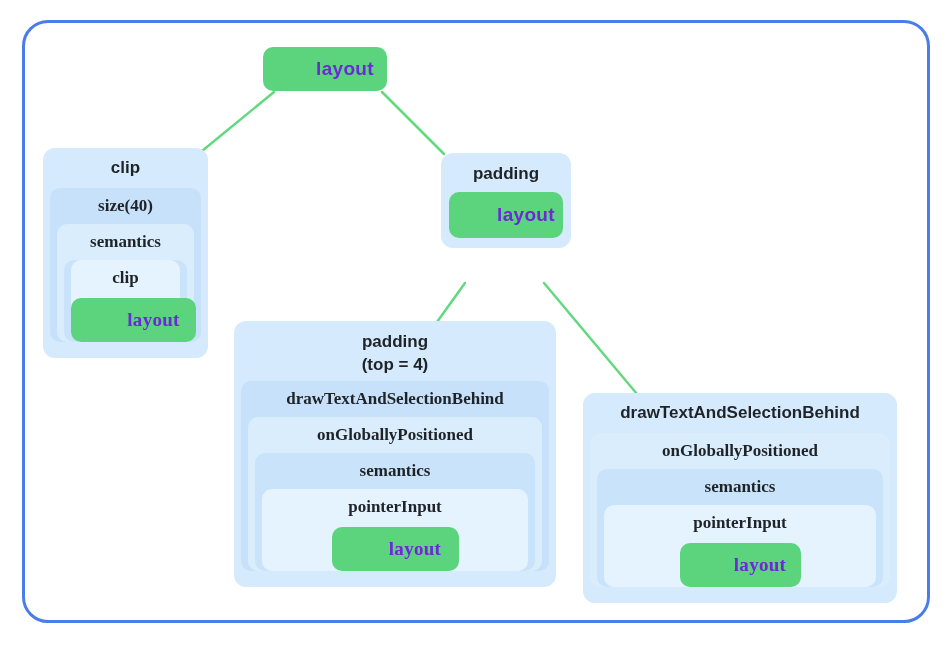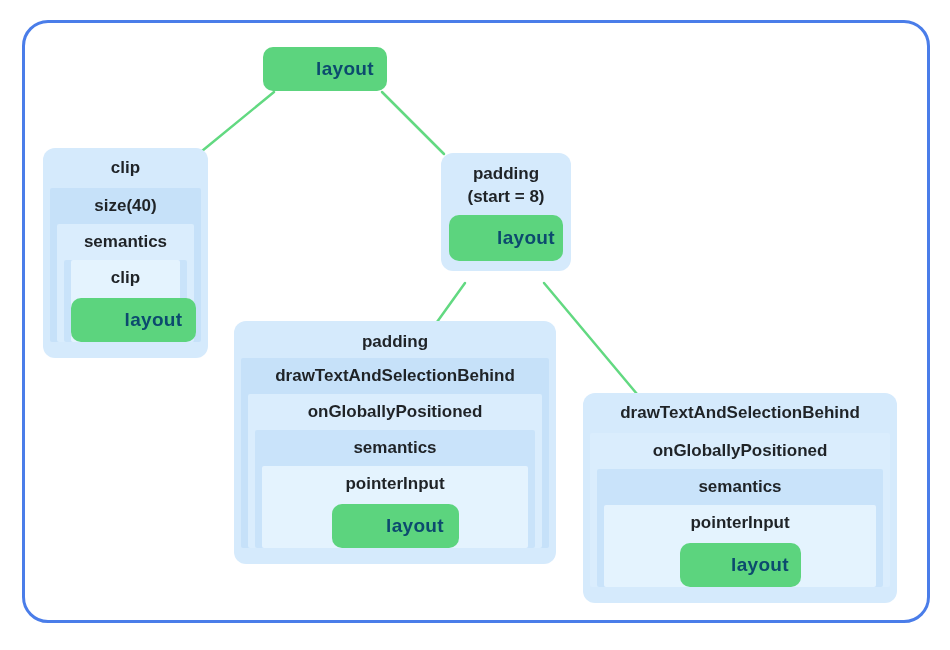--- a/index.html
+++ b/index.html
@@ -33,42 +33,43 @@
     height: 650px;
     pointer-events: none;
   }
   .leaf {
     box-sizing: border-box;
     width: 124px;
     height: 44px;
     line-height: 44px;
     border-radius: 10px;
     background: var(--node-green, #5cd47e);
-    color: #0c4a6e;
+    color: #6d28d9;
     font-size: 19px;
     font-weight: 700;
     text-align: center;
     letter-spacing: 0.3px;
     padding-left: 40px;
   }
   .root-leaf {
     position: absolute;
     left: 263px;
     top: 47px;
   }
   .nbox {
     position: absolute;
     box-sizing: border-box;
     border-radius: 12px;
     color: var(--label-text, #1f2327);
   }
   .nbox .nbox {
     position: static;
     margin: 0 7px 16px 7px;
-    border-radius: 2px;
+    border-radius: 10px;
+    font-family: Liberation Serif, serif;
   }
   .nlabel {
     height: 36px;
     line-height: 36px;
     text-align: center;
     font-size: 17px;
     font-weight: 700;
     white-space: nowrap;
     color: var(--label-text, #1f2327);
   }
@@ -124,28 +125,28 @@
             <div class="leaf">layout</div>
           </div>
         </div>
       </div>
     </div>
   </div>
 
   <div class="nbox lvl0" id="box-padding-start">
     <div class="ntitle">
       <div>padding</div>
-      <div>(start = 8)</div>
     </div>
     <div class="leaf">layout</div>
   </div>
 
   <div class="nbox lvl0" id="box-padding-top">
     <div class="ntitle">
       <div>padding</div>
+      <div>(top = 4)</div>
     </div>
     <div class="nbox lvl1">
       <div class="nlabel">drawTextAndSelectionBehind</div>
       <div class="nbox lvl2">
         <div class="nlabel">onGloballyPositioned</div>
         <div class="nbox lvl3">
           <div class="nlabel">semantics</div>
           <div class="nbox lvl4">
             <div class="nlabel">pointerInput</div>
             <div class="leaf">layout</div>

